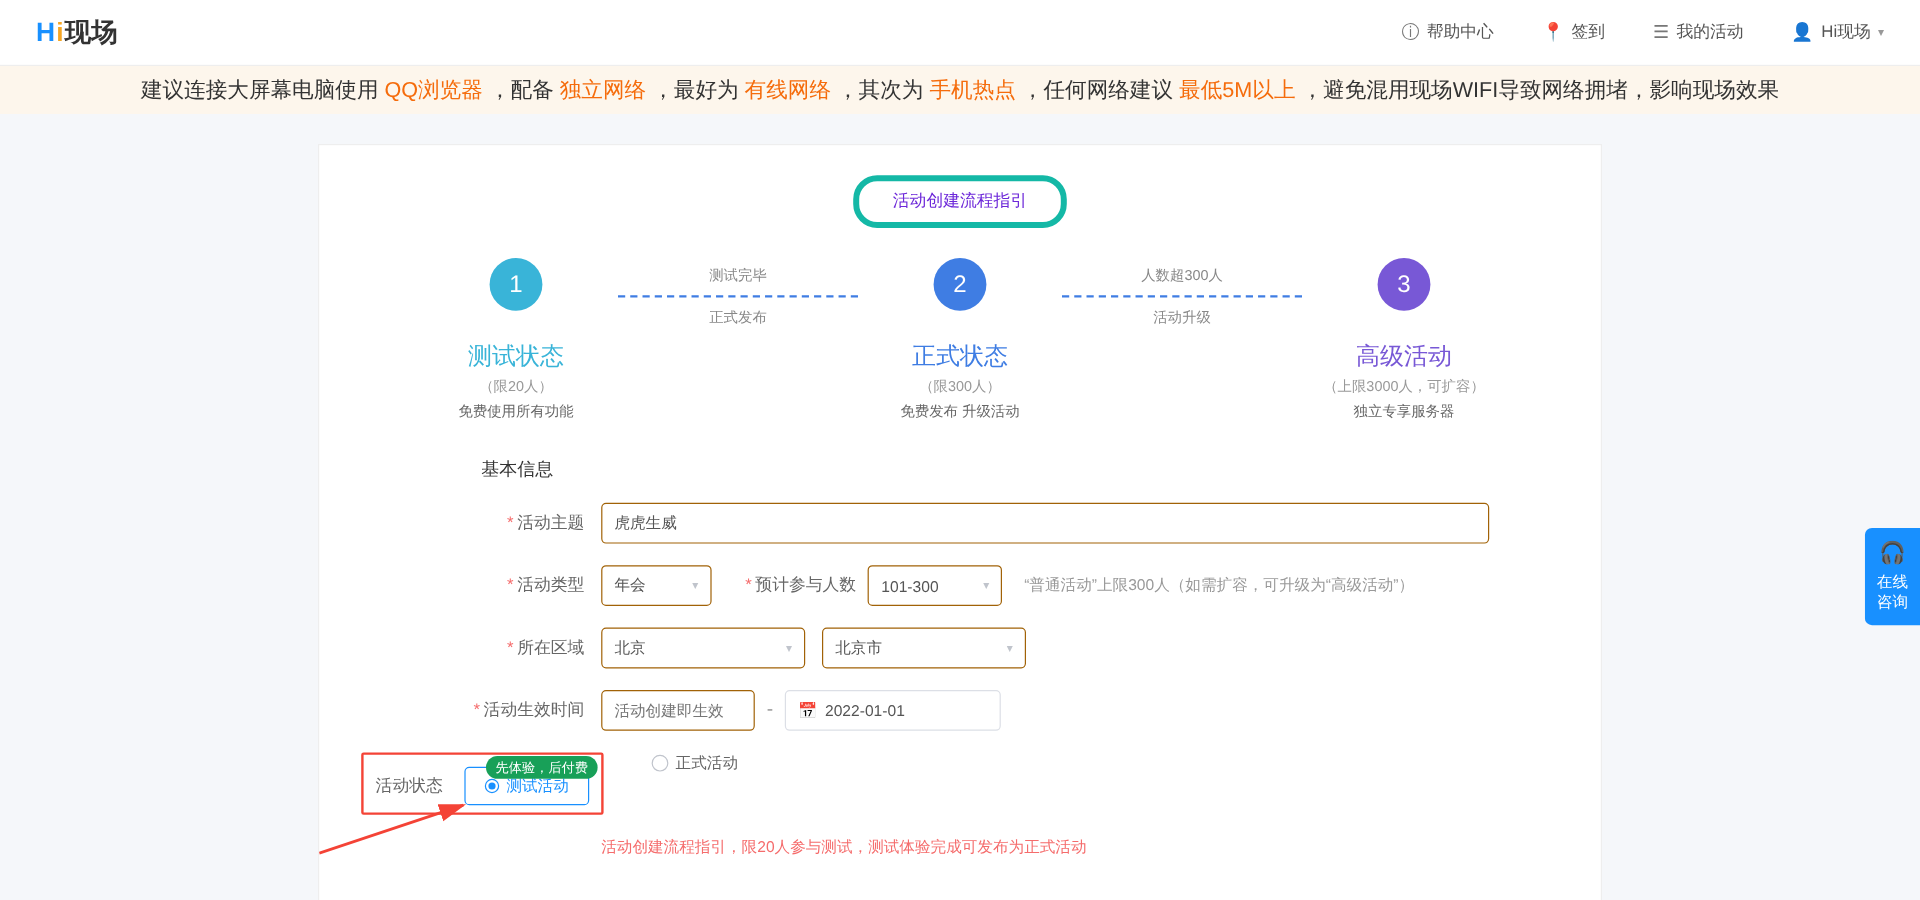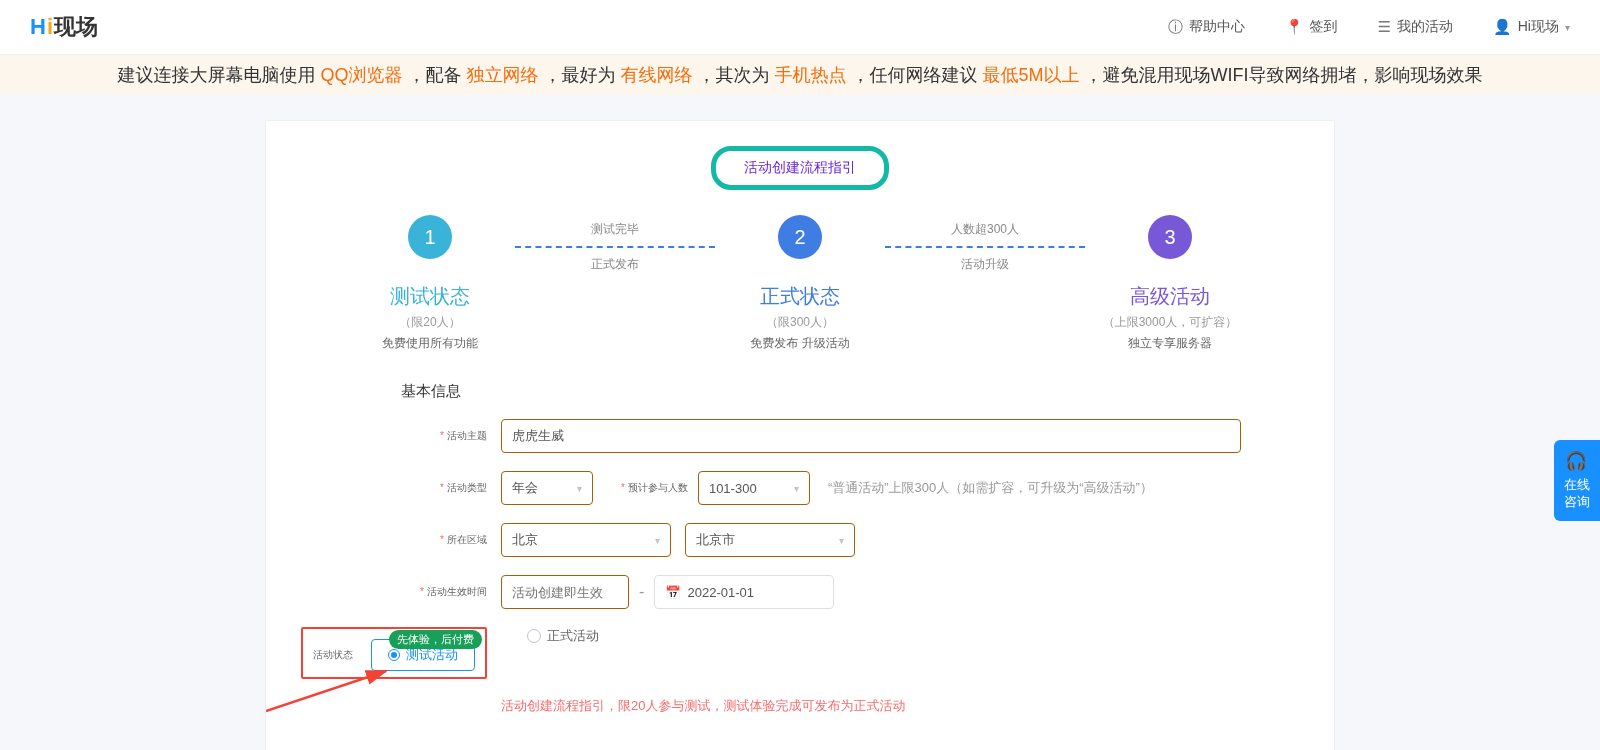--- a/index.html
+++ b/index.html
@@ -41,21 +41,21 @@
   .step-sub { font-size:12px; color:#999; margin-top:4px; }
   .step-desc { font-size:12px; color:#666; margin-top:4px; }
   .step-line-wrap { width:200px; padding-top:6px; text-align:center; }
   .step-line-label { font-size:12px; color:#888; }
   .step-line { border-top:2px dashed #3f7de3; margin:8px 0; }
 
   
   .sec-title { font-size:15px; color:#333; margin:15px 0 18px 100px; }
 
   .row { display:flex; align-items:center; margin-bottom:18px; }
-  .lbl { width:200px; text-align:right; font-size:10px; color:#666; padding-right:14px; }
+  .lbl { width:200px; text-align:right; font-size:14px; color:#666; padding-right:14px; }
   .lbl .req { color:#f56c6c; margin-right:3px; }
   .ctrl { display:flex; align-items:center; flex-wrap:wrap; }
 
   input.text, .select, .date { height:34px; border:1px solid #a16207; border-radius:4px; padding:0 10px; font-size:13px; color:#555; background:#fff; outline:none; }
   .wide { width:740px; }
   .sel-sm { width:92px; position:relative; }
   .sel-md { width:112px; }
   .sel-region { width:170px; }
   .select { display:flex; align-items:center; justify-content:space-between; cursor:pointer; }
   .select .arw { color:#c0c4cc; font-size:10px; }

